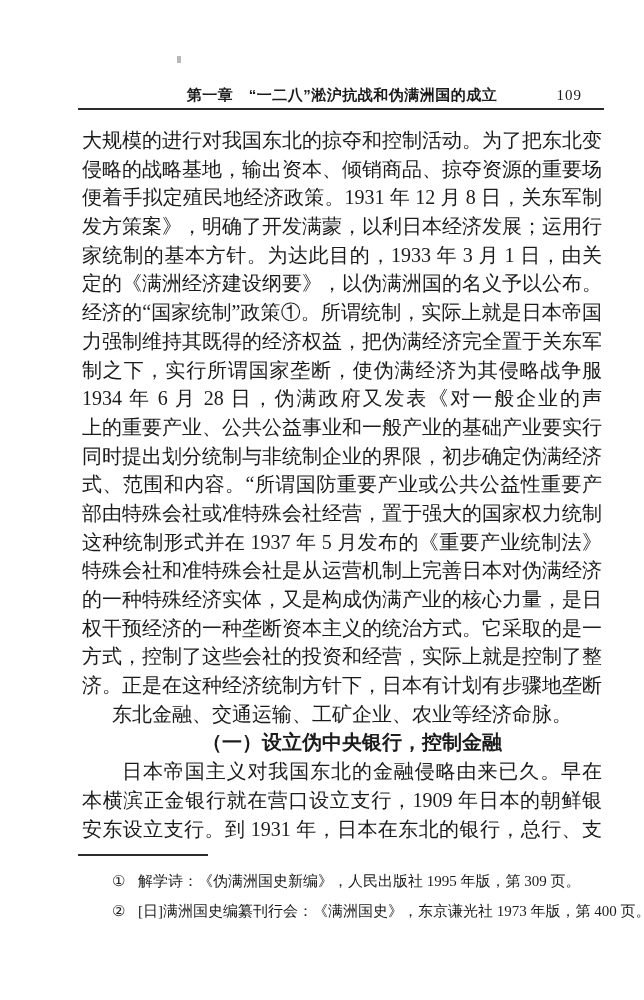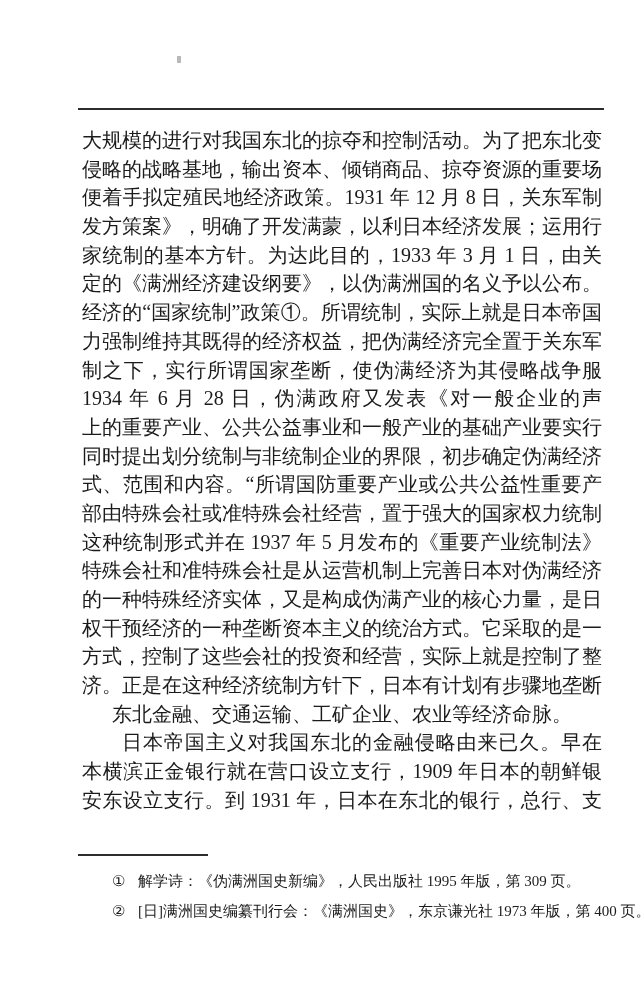--- a/index.html
+++ b/index.html
@@ -96,20 +96,24 @@
     margin-left: 9px;
     white-space: nowrap;
   }
 </style>
 </head>
 <body>
 
 <div class="page">
   <div class="scan-speck"></div>
 
+  <div class="running-header">
+    <div class="chapter-title">第一章　“一二八”淞沪抗战和伪满洲国的成立</div>
+    <div class="page-number">109</div>
+  </div>
 
   <div class="header-rule"></div>
 
   <div class="body-text">
       <div class="line fill">大规模的进行对我国东北的掠夺和控制活动。为了把东北变成它扩大</div>
       <div class="line fill">侵略的战略基地，输出资本、倾销商品、掠夺资源的重要场所，从一开始</div>
       <div class="line fill">便着手拟定殖民地经济政策。1931 年 12 月 8 日，关东军制定《满蒙开</div>
       <div class="line fill">发方策案》，明确了开发满蒙，以利日本经济发展；运用行政手段实行国</div>
       <div class="line fill">家统制的基本方针。为达此目的，1933 年 3 月 1 日，由关东军策划制</div>
       <div class="line fill">定的《满洲经济建设纲要》，以伪满洲国的名义予以公布。它提出伪满</div>
@@ -121,20 +125,21 @@
       <div class="line fill">同时提出划分统制与非统制企业的界限，初步确定伪满经济的统制形</div>
       <div class="line fill">式、范围和内容。“所谓国防重要产业或公共公益性重要产业，几乎全</div>
       <div class="line fill">部由特殊会社或准特殊会社经营，置于强大的国家权力统制之下。”②</div>
       <div class="line fill">这种统制形式并在 1937 年 5 月发布的《重要产业统制法》中予以确立。</div>
       <div class="line fill">特殊会社和准特殊会社是从运营机制上完善日本对伪满经济统制体制</div>
       <div class="line fill">的一种特殊经济实体，又是构成伪满产业的核心力量，是日本利用伪政</div>
       <div class="line fill">权干预经济的一种垄断资本主义的统治方式。它采取的是一业一会社</div>
       <div class="line fill">方式，控制了这些会社的投资和经营，实际上就是控制了整个伪满经</div>
       <div class="line fill">济。正是在这种经济统制方针下，日本有计划有步骤地垄断和控制了</div>
       <div class="line">东北金融、交通运输、工矿企业、农业等经济命脉。</div>
+      <div class="line bold" style="padding-left: 20px;">（一）设立伪中央银行，控制金融</div>
       <div class="line fill" style="padding-left: 40px;">日本帝国主义对我国东北的金融侵略由来已久。早在 1899 年，日</div>
       <div class="line fill">本横滨正金银行就在营口设立支行，1909 年日本的朝鲜银行也开始在</div>
       <div class="line fill">安东设立支行。到 1931 年，日本在东北的银行，总行、支行、办事处共</div>
     </div>
 
   <div class="footnote-sep"></div>
 
   <div class="footnotes">
       <div class="footnote">
         <span class="fn-marker">①</span>

